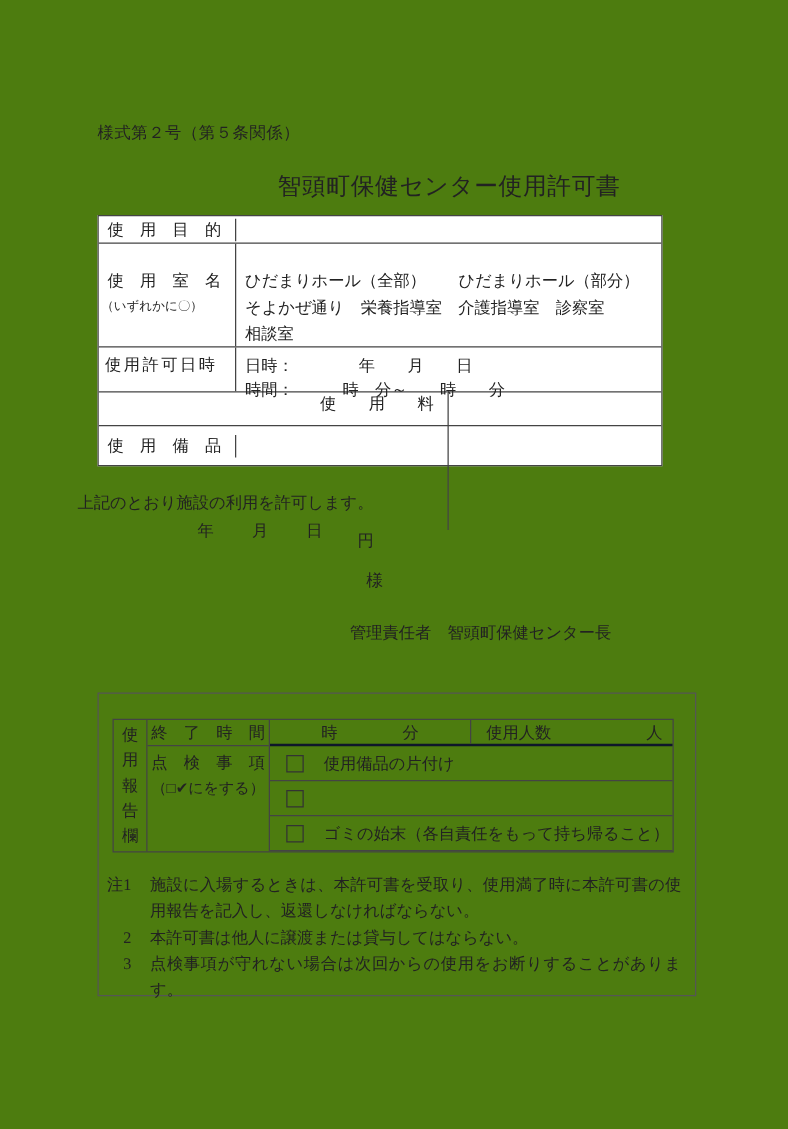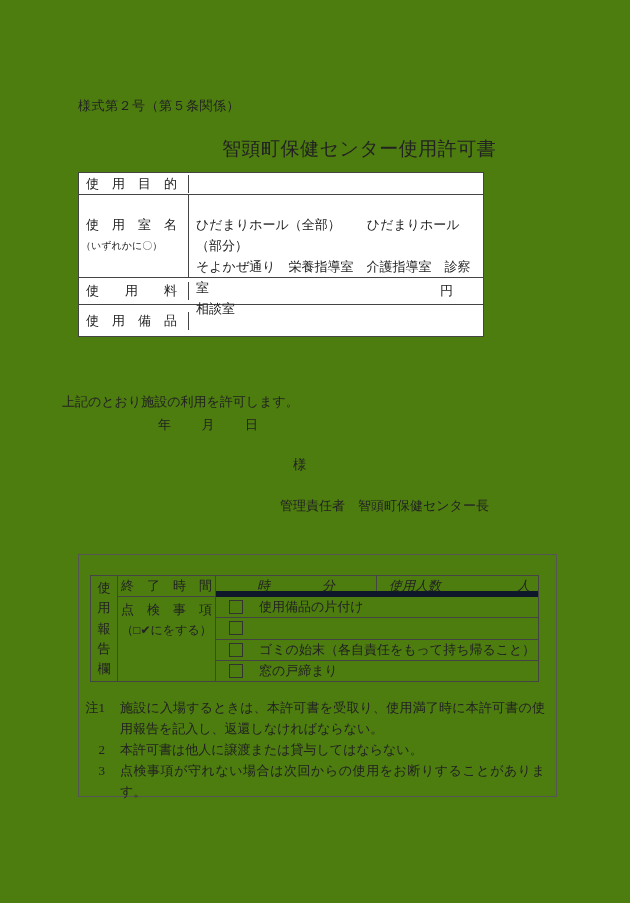--- a/index.html
+++ b/index.html
@@ -13,41 +13,41 @@
   #sheet { position:relative; width:630px; height:903px; overflow:hidden; background:#4d7c0f; }
 
   .abs { position:absolute; }
 
   
   #form-number { left:78px; top:97px; letter-spacing:0.5px; }
   #doc-title   { left:222px; top:136px; font-size:19px; letter-spacing:0.5px; }
 
   
   #permit-table {
-    left:78px; top:172px; width:406px;
+    left:78px; top:172px; width:452px;
     border:1px solid #444; box-sizing:border-box;
     background:#ffffff;
   }
   .pt-row { display:flex; border-top:1px solid #444; box-sizing:border-box; }
   .pt-row.first { border-top:none; }
   .pt-label {
     width:110px; flex:0 0 110px; border-right:1px solid #444;
     box-sizing:border-box; padding-left:7px;
   }
   .pt-value { flex:1; padding-left:7px; box-sizing:border-box; }
   .r1 { height:21px; align-items:center; }
   .r2 { height:83px; }
   .r2 .pt-label { padding-top:19px; padding-left:2px; line-height:21px; }
   .r2 .pt-label .lbl-line1 { padding-left:5px; }
   .r2 .pt-label .lbl-line2 { font-size:10px; }
   .r2 .pt-value { padding-top:19px; line-height:21px; }
   .r3 { height:36px; }
   .r3 .pt-label { padding-top:5px; padding-left:5px; letter-spacing:2px; }
   .r3 .pt-value { padding-top:5px; line-height:19px; }
-  .r4 { height:27px; align-items:center; }
+  .r4 { height:27px; align-items:center;flex-direction:column; }
   .r4 .pt-value { text-align:right; padding-right:30px; }
   .r5 { height:32px; align-items:center; }
 
   
   #permit-statement { left:62px;  top:393px; }
   #date-line        { left:158px; top:416px; letter-spacing:1.5px; }
   #addressee        { left:293px; top:456px; font-size:13.5px; }
   #issuer-line      { left:280px; top:497px; }
 
   
@@ -69,21 +69,21 @@
     flex:0 0 98px; width:98px; border-right:1px solid #444; box-sizing:border-box;
     display:flex; flex-direction:column;
   }
   .rt-col2-header {
     height:21px; flex:0 0 21px; border-bottom:1px solid #444; box-sizing:border-box;
     text-align:center; line-height:20px;
   }
   .rt-col2-body { flex:1; padding-top:2px; line-height:21px; text-align:center; }
   .rt-inspection-note { font-size:12px; white-space:nowrap; }
   .rt-right { flex:1; display:flex; flex-direction:column; }
-  .rt-header-row { height:21px; flex:0 0 21px; border-bottom:6px solid #0f172a; box-sizing:border-box; display:flex;font-style:italic; }
+  .rt-header-row { height:21px; flex:0 0 21px; border-bottom:2px solid #0f172a; box-sizing:border-box; display:flex; }
   .rt-time-cell {
     flex:0 0 161px; width:161px; border-right:1px solid #444; box-sizing:border-box;
     text-align:center; line-height:20px;
   }
   .rt-people-cell {
     flex:1; display:flex; justify-content:space-between;
     padding:0 8px 0 12px; line-height:20px; box-sizing:border-box;
   }
   .rt-check-row {
     flex:1; border-bottom:1px solid #444; box-sizing:border-box;
@@ -118,20 +118,27 @@
       <div class="pt-label">
         <div class="lbl-line1">使　用　室　名</div>
         <div class="lbl-line2">（いずれかに〇）</div>
       </div>
       <div class="pt-value">
         <div>ひだまりホール（全部）　　ひだまりホール（部分）</div>
         <div>そよかぜ通り　栄養指導室　介護指導室　診察室</div>
         <div>相談室</div>
       </div>
     </div>
+    <div class="pt-row r3">
+      <div class="pt-label">使用許可日時</div>
+      <div class="pt-value">
+        <div>日時：　　　　年　　月　　日</div>
+        <div>時間：　　　時　分～　　時　　分</div>
+      </div>
+    </div>
     <div class="pt-row r4">
       <div class="pt-label">使　　用　　料</div>
       <div class="pt-value">円</div>
     </div>
     <div class="pt-row r5">
       <div class="pt-label">使　用　備　品</div>
       <div class="pt-value"></div>
     </div>
   </div>
 
@@ -172,24 +179,20 @@
           <span class="checkbox"></span>
           <span>使用備品の片付け</span>
         </div>
         <div class="rt-check-row">
           <span class="checkbox"></span>
         </div>
         <div class="rt-check-row">
           <span class="checkbox"></span>
           <span>ゴミの始末（各自責任をもって持ち帰ること）</span>
         </div>
-        <div class="rt-check-row last">
-          <span class="checkbox"></span>
-          <span>窓の戸締まり</span>
-        </div>
       </div>
     </div>
 
     <div id="notes">
       <div class="note-item">
         <div class="note-marker">注1</div>
         <div class="note-text">施設に入場するときは、本許可書を受取り、使用満了時に本許可書の使用報告を記入し、返還しなければならない。</div>
       </div>
       <div class="note-item">
         <div class="note-marker">2</div>

